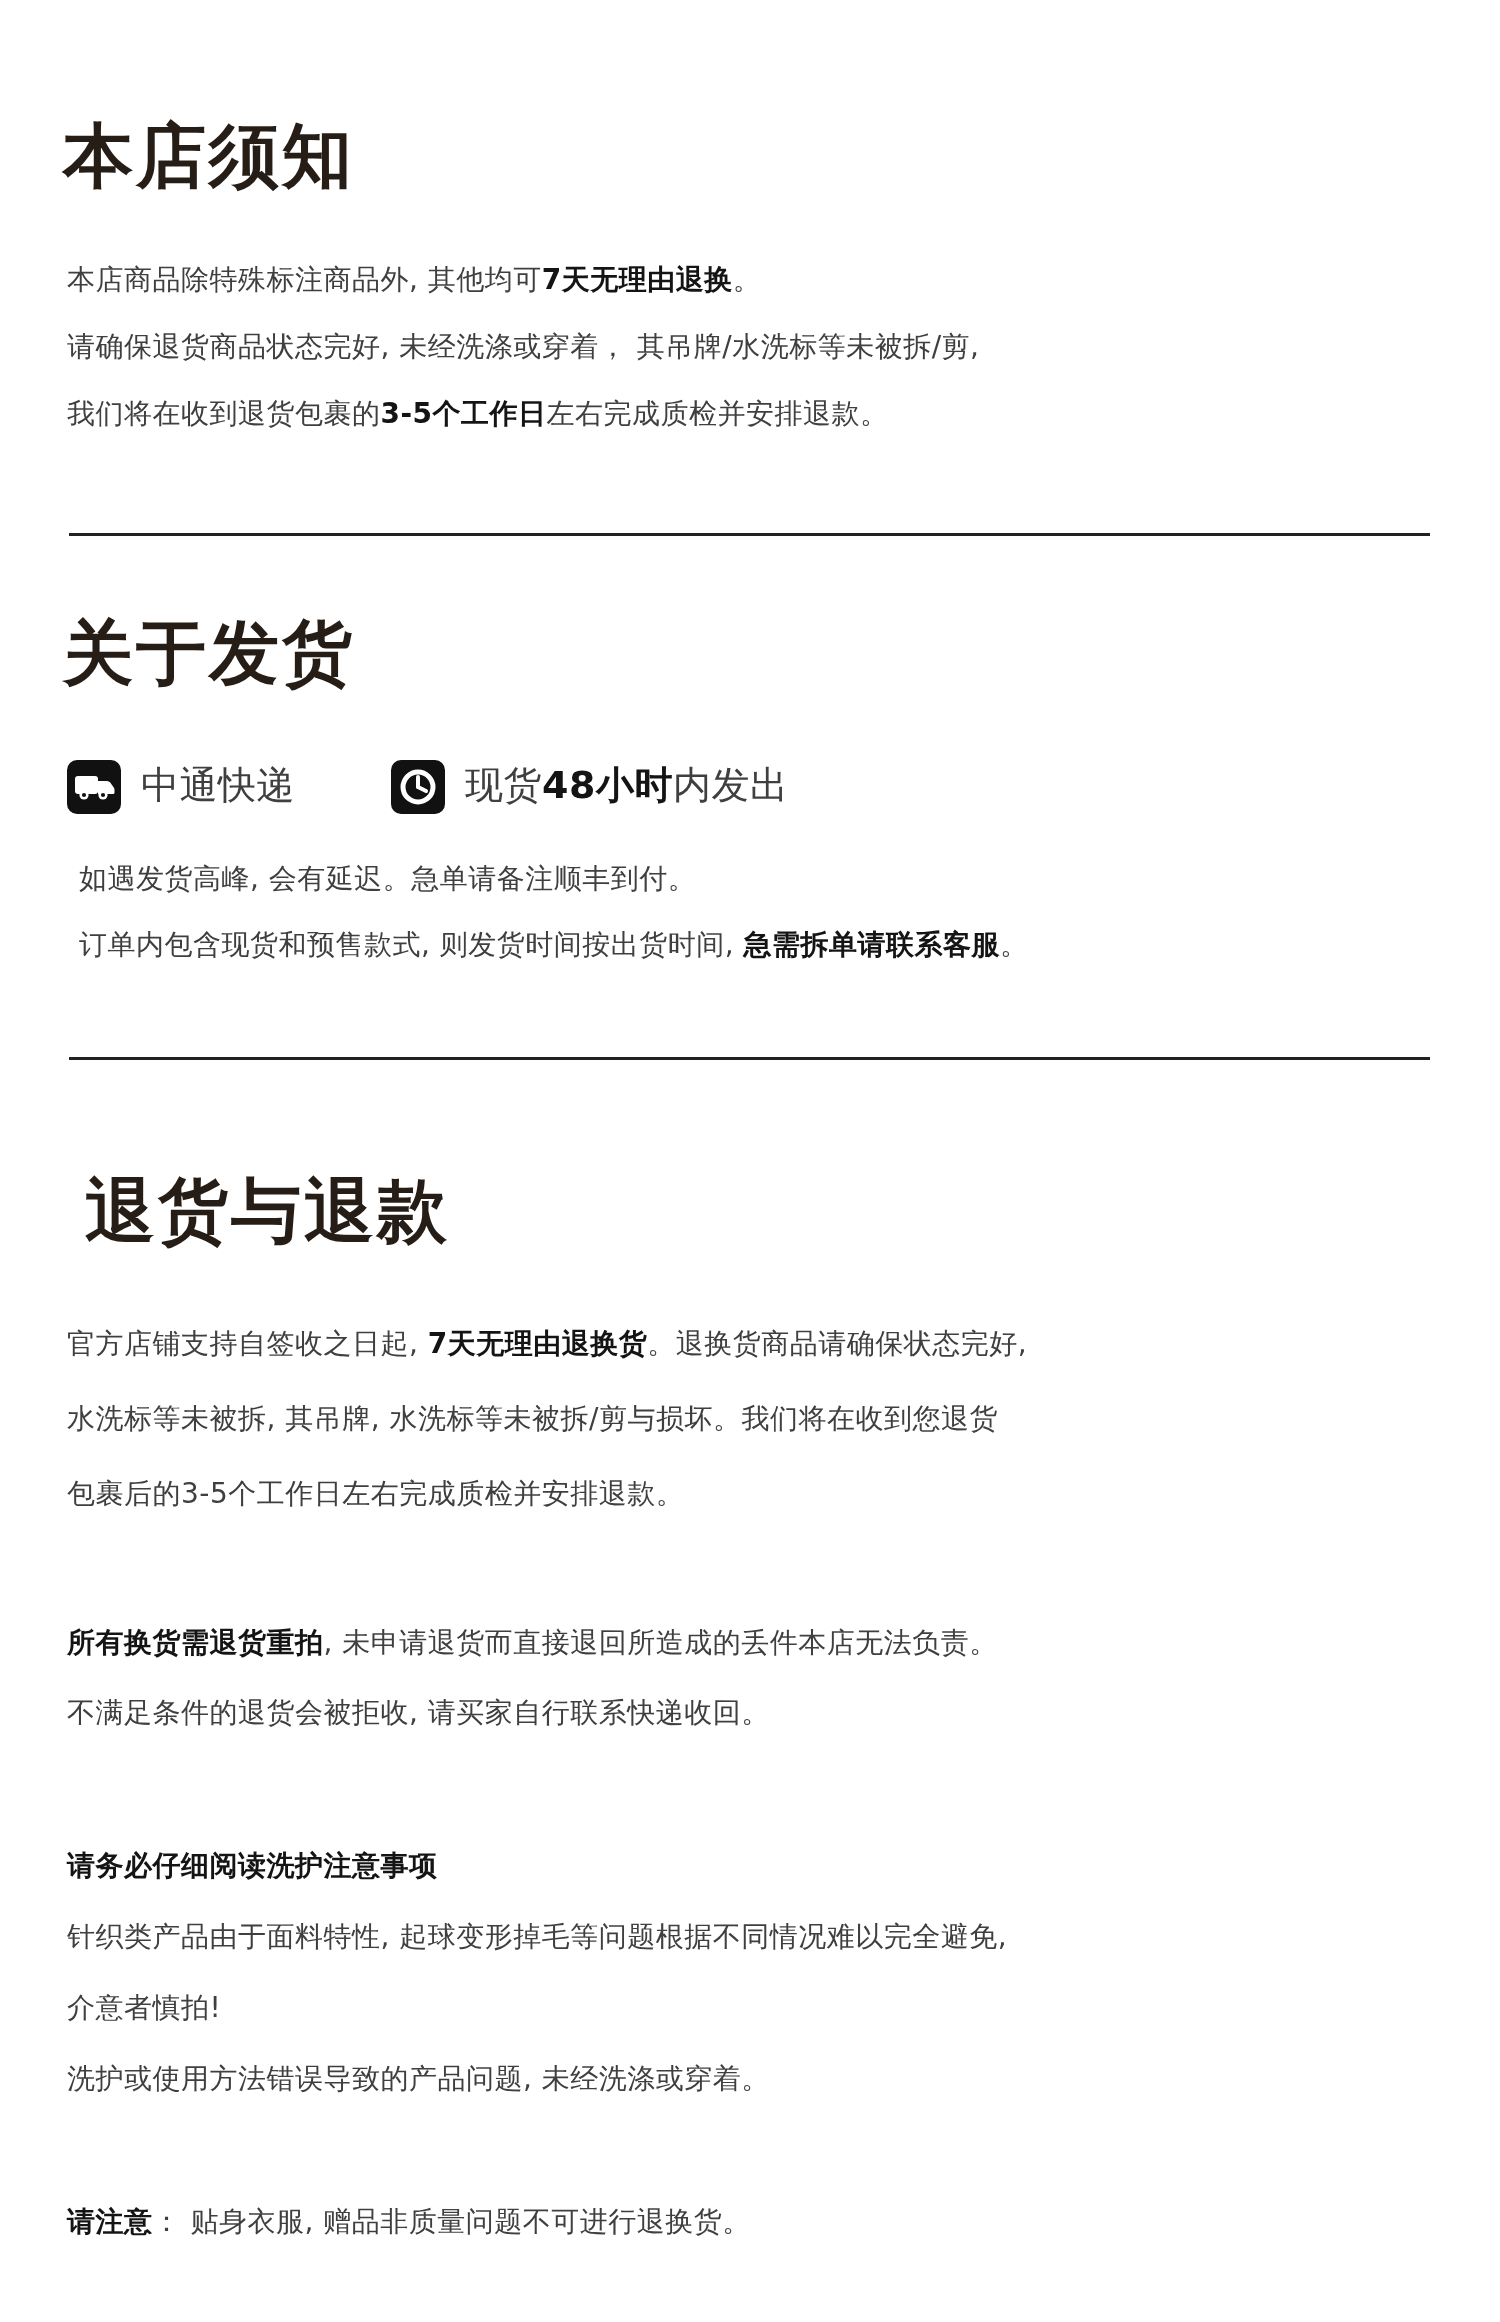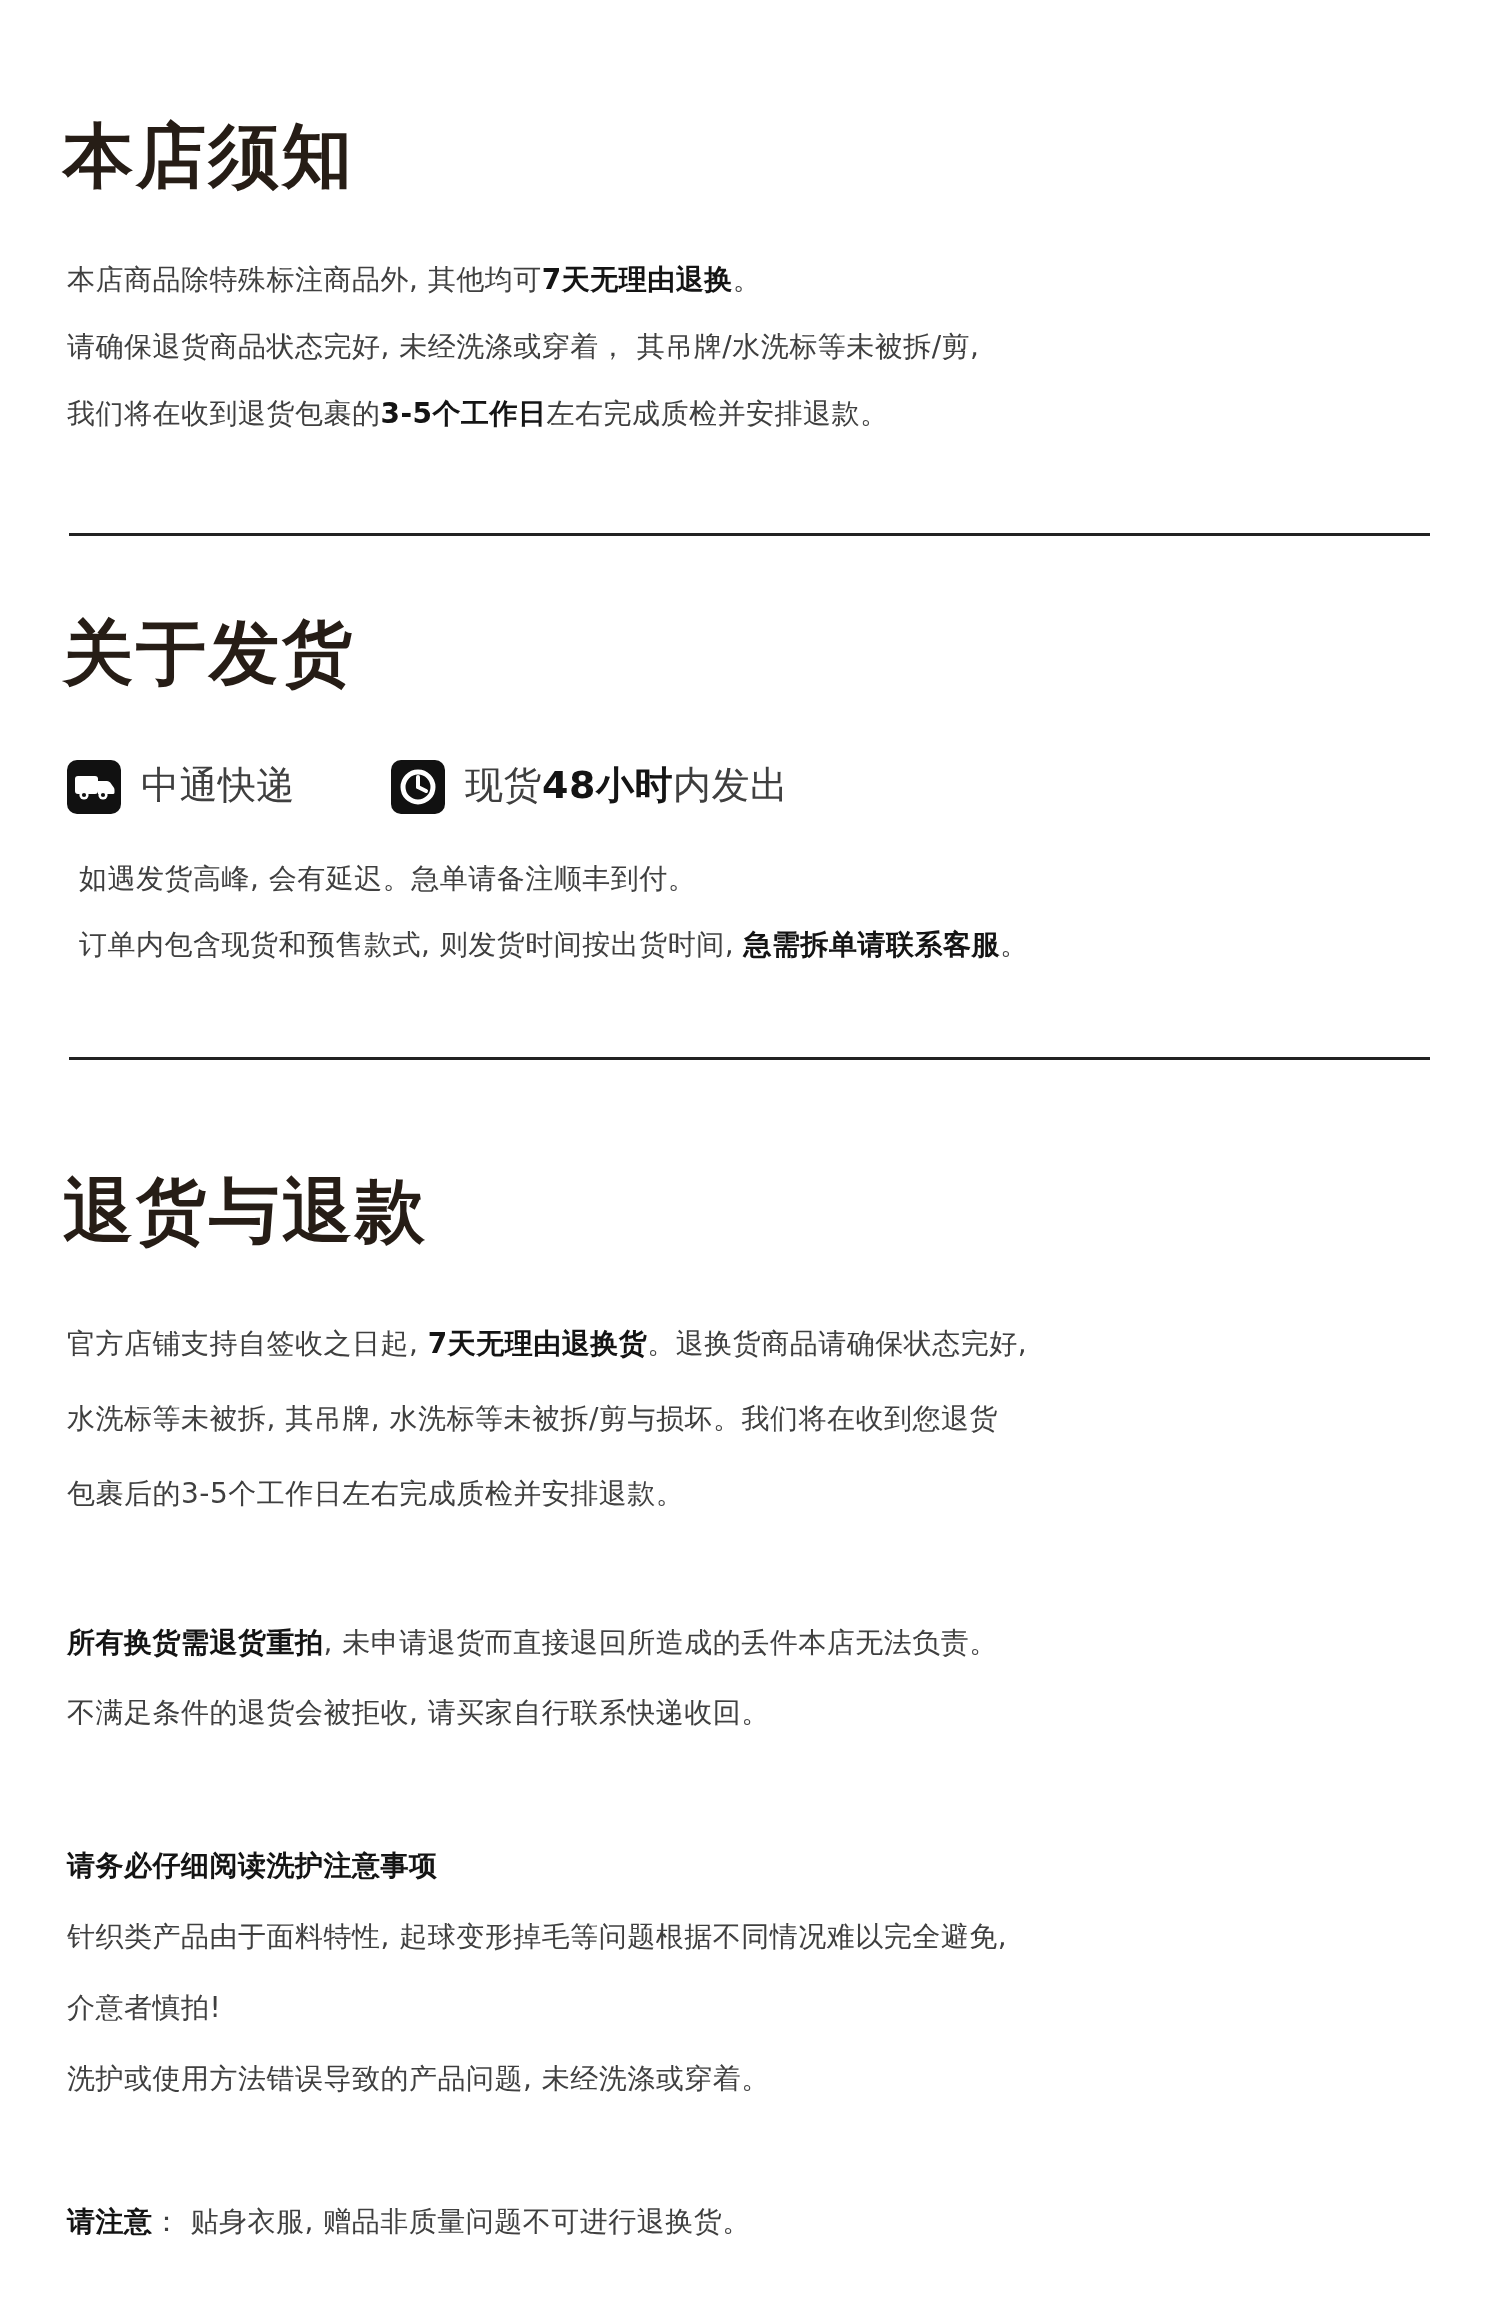--- a/index.html
+++ b/index.html
@@ -62,21 +62,21 @@
   .badge-icon { width: 54px; height: 54px; display: block; }
   .badge-label {
     font-size: 38px;
     color: #3f3f3f;
     letter-spacing: 0.5px;
     white-space: nowrap;
   }
   #shipping-body      { top: 846px; line-height: 66px; margin-left: 12px; }
   #divider-2          { top: 1057px; }
   
-  #title-returns      { top: 1173px; }
+  #title-returns      { top: 1173px; margin-left: 22px; }
   #returns-p1         { top: 1306px; line-height: 75px; }
   #returns-p2         { top: 1608px; line-height: 70px; }
   #returns-p3         { top: 1830px; line-height: 71px; }
   #returns-p4         { top: 2198px; line-height: 48px; }
 </style>
 </head>
 <body>
 
 <div class="page">
 

